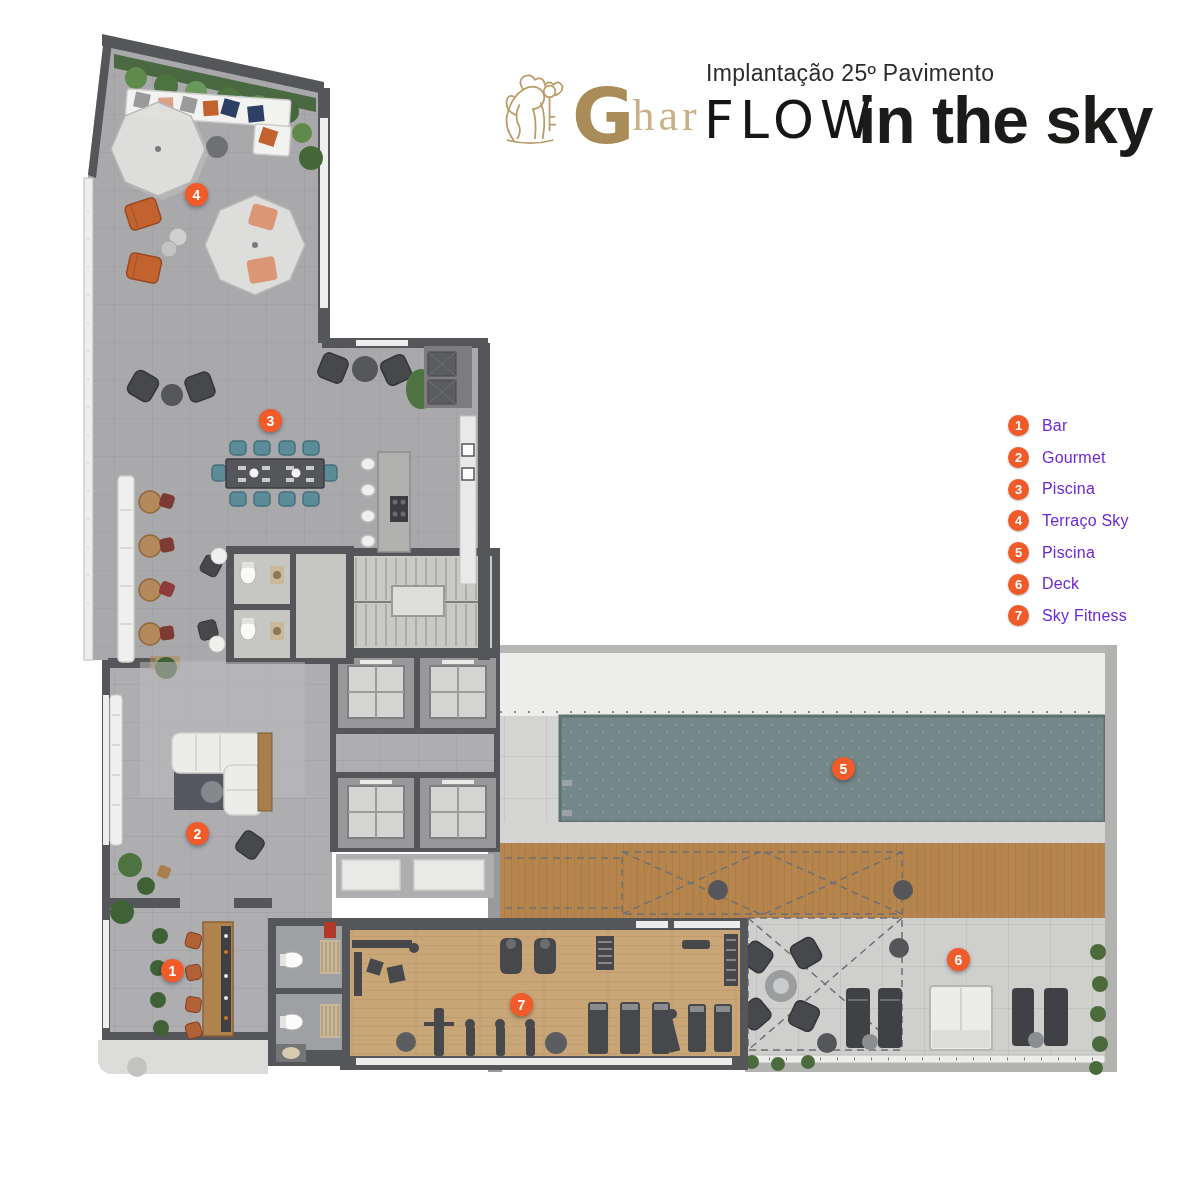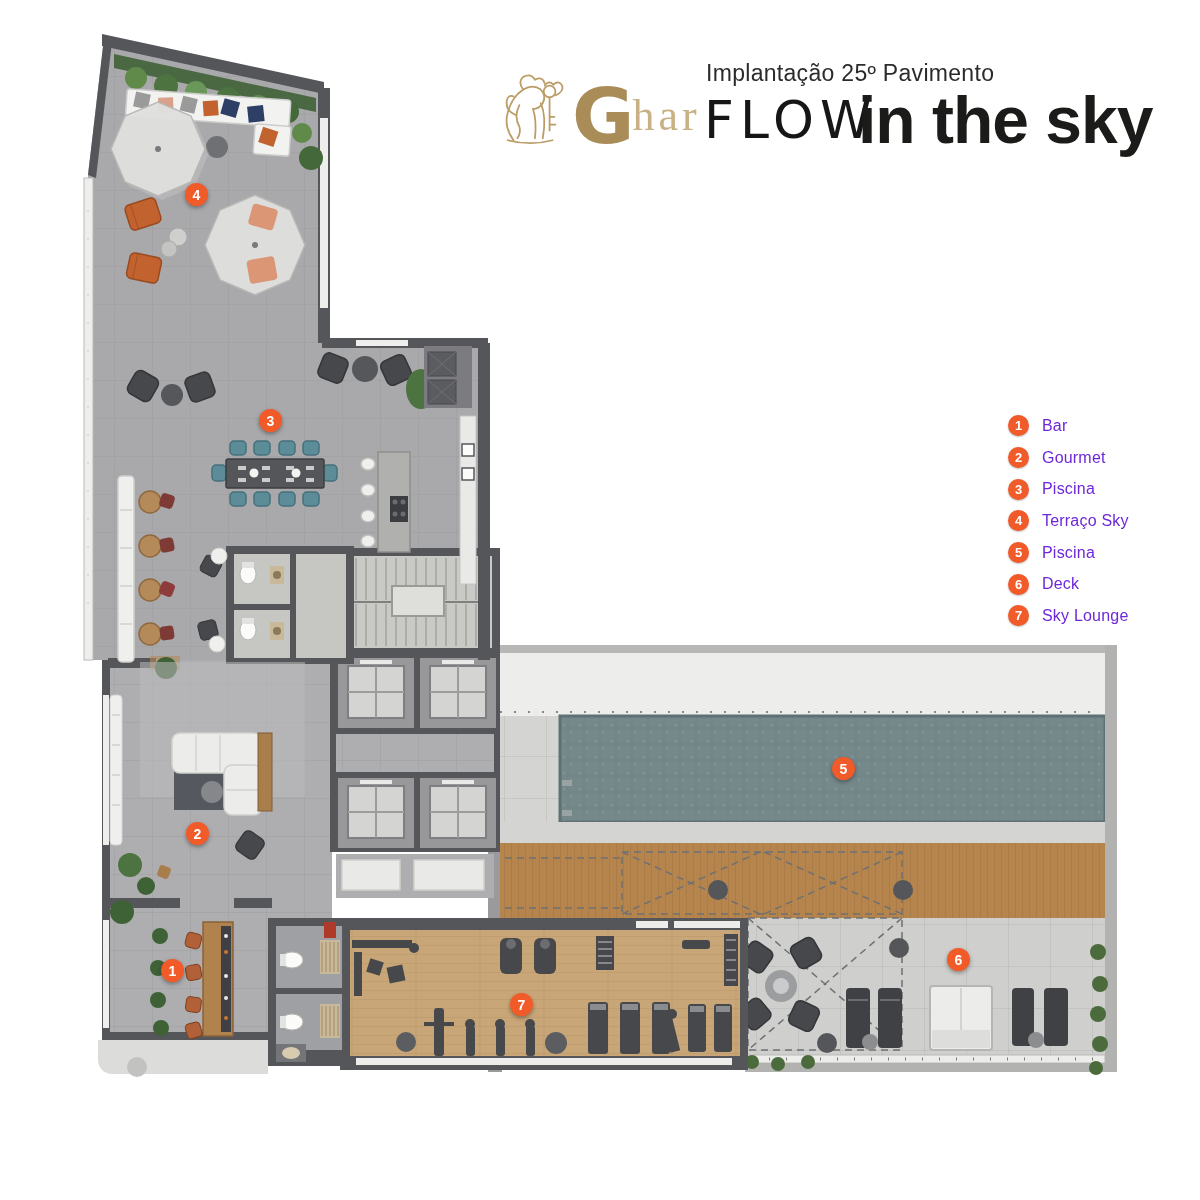--- a/index.html
+++ b/index.html
@@ -472,21 +472,21 @@
   <div class="legend-row">
     <span class="lg-dot">5</span>
     <span class="lg-label">Piscina</span>
   </div>
   <div class="legend-row">
     <span class="lg-dot">6</span>
     <span class="lg-label">Deck</span>
   </div>
   <div class="legend-row">
     <span class="lg-dot">7</span>
-    <span class="lg-label">Sky Lounge</span>
+    <span class="lg-label">Sky Fitness</span>
   </div>
 </div>
 
 <div class="marker" style="left:161px;top:959px">1</div>
 <div class="marker" style="left:186px;top:822px">2</div>
 <div class="marker" style="left:259px;top:409px">3</div>
 <div class="marker" style="left:185px;top:183px">4</div>
 <div class="marker" style="left:832px;top:757px">5</div>
 <div class="marker" style="left:947px;top:948px">6</div>
 <div class="marker" style="left:510px;top:993px">7</div>

